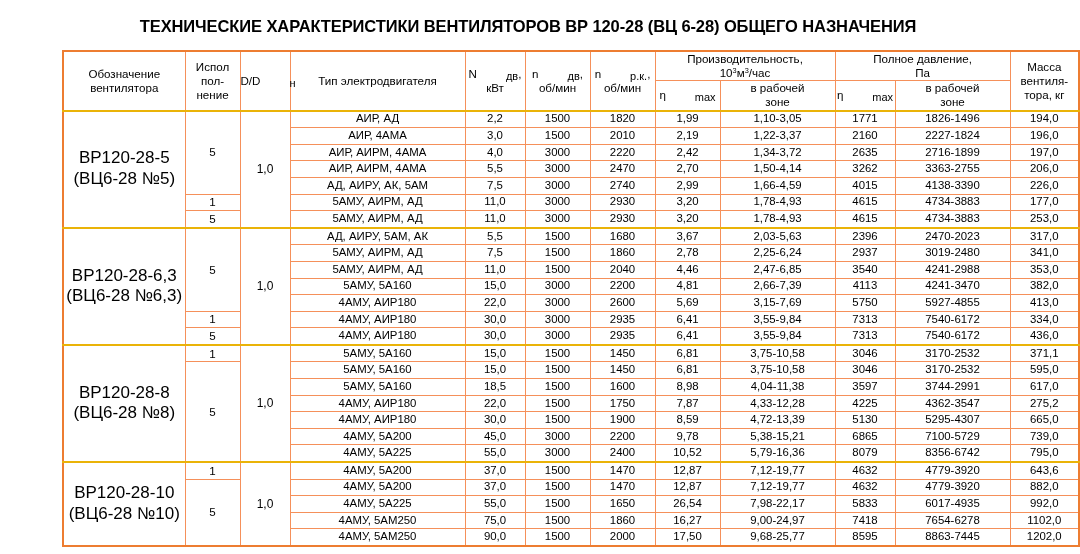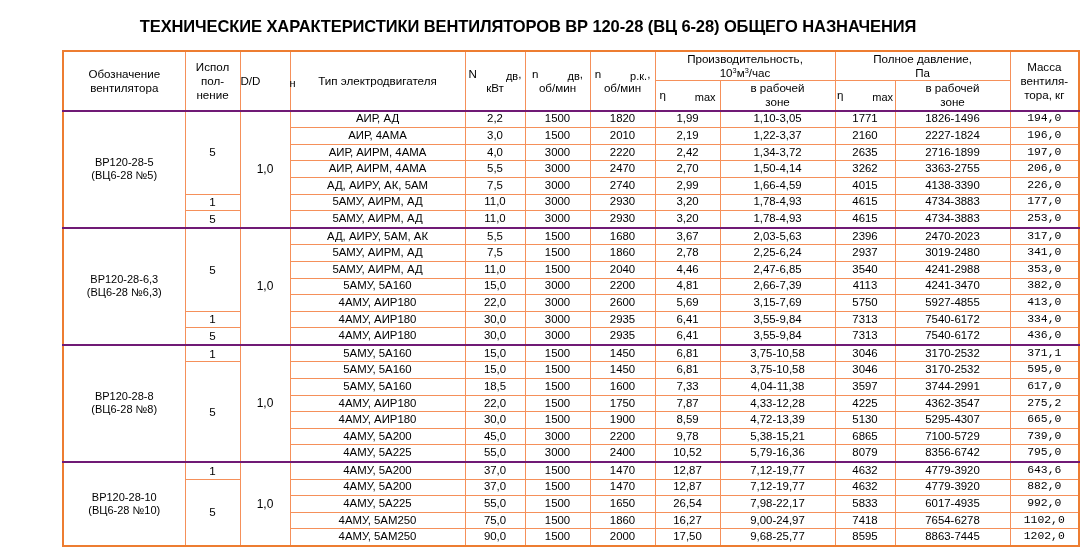--- a/index.html
+++ b/index.html
@@ -62,50 +62,49 @@
   .hdr th {
     border-color: #ED7D31;
     font-weight: normal;
     font-size: 11.6px;
     padding: 3px 2px;
   }
   .hdr-top th { border-bottom-color: #ED7D31; }
 
   tr.group-start > td,
   tr.group-start > th {
-    border-top: 2px solid #701a75;
+    border-top: 2px solid #eab308;
   }
 
   td.grp-label,
   td.grp-ddn,
   td.ispol {
     border-left: 2px solid #ED7D31;
   }
   td.grp-label {
-    font-size: 11px;
+    font-size: 17px;
     white-space: nowrap;
     border-right: 2px solid #ED7D31;
   }
   td.grp-ddn {
     border-left: 2px solid #ED7D31;
     border-right: 2px solid #ED7D31;
     font-size: 12px;
   }
   td.ispol {
     border-left: none;
     border-right: 2px solid #ED7D31;
     font-size: 11.6px;
   }
   td.motor {
     border-left: none;
     border-right: 2px solid #ED7D31;
   }
   td.mass {
     border-right: 2px solid #ED7D31;
-    font-family: Liberation Mono, monospace;
   }
 
   td.data { font-size: 11.4px; height: 15.6px; }
 
   .c1 { width: 122px; }
   .c2 { width: 55px; }
   .c3 { width: 50px; }
   .c4 { width: 175px; }
   .c5 { width: 60px; }
   .c6 { width: 65px; }
@@ -410,21 +409,21 @@
             <td class="data">3,75-10,58</td>
             <td class="data">3046</td>
             <td class="data">3170-2532</td>
             <td class="data mass">595,0</td>
           </tr>
           <tr>
             <td class="motor data">5АМУ, 5А160</td>
             <td class="data">18,5</td>
             <td class="data">1500</td>
             <td class="data">1600</td>
-            <td class="data">7,33</td>
+            <td class="data">8,98</td>
             <td class="data">4,04-11,38</td>
             <td class="data">3597</td>
             <td class="data">3744-2991</td>
             <td class="data mass">617,0</td>
           </tr>
           <tr>
             <td class="motor data">4АМУ, АИР180</td>
             <td class="data">22,0</td>
             <td class="data">1500</td>
             <td class="data">1750</td>

